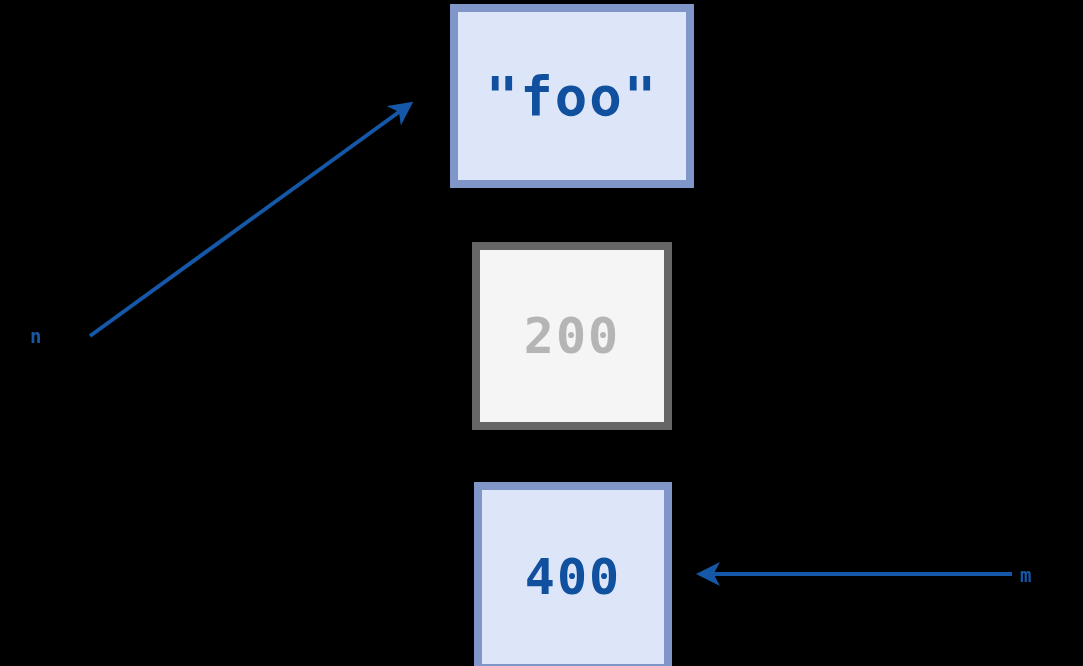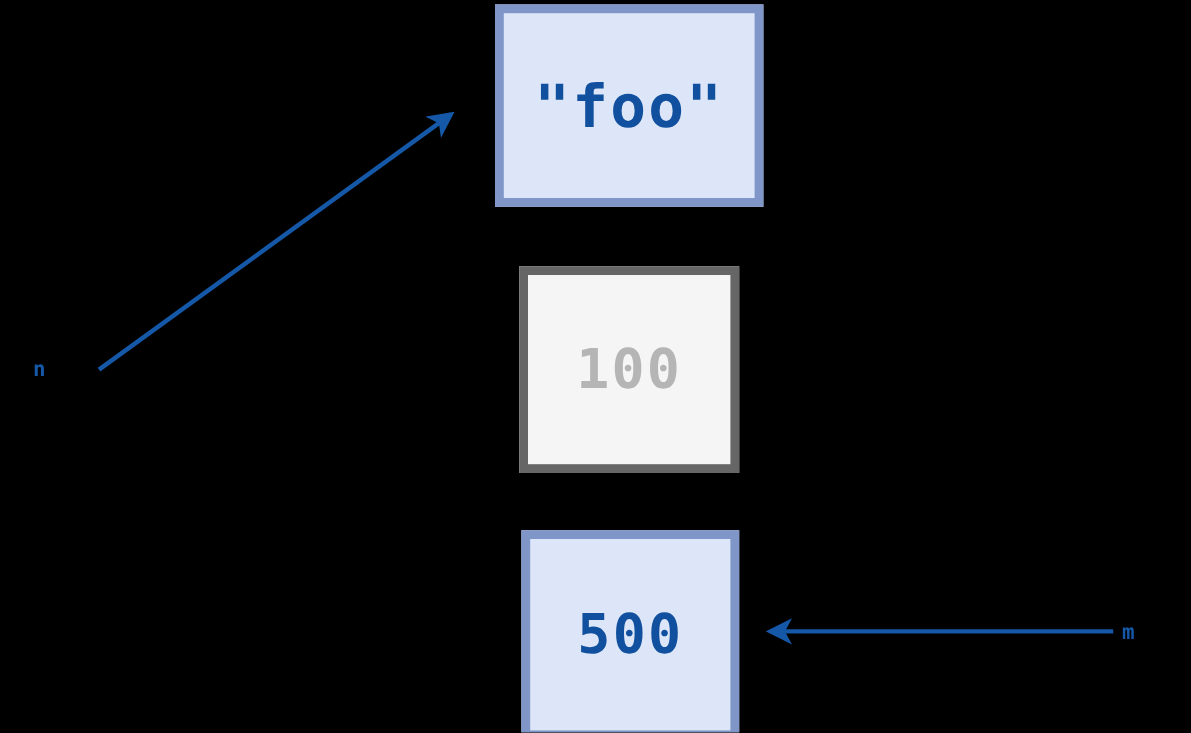--- a/index.html
+++ b/index.html
@@ -90,25 +90,25 @@
 </head>
 <body>
 
 <div id="canvas">
 
   <div class="box active" id="box-foo">
     <span>"foo"</span>
   </div>
 
   <div class="box dimmed" id="box-300">
-    <span>100</span>
+    <span>200</span>
   </div>
 
   <div class="box active" id="box-400">
-    <span>500</span>
+    <span>400</span>
   </div>
 
   <div class="var-label" id="label-left">n</div>
 
   <div class="var-label" id="label-right">m</div>
 
   <svg id="arrows" viewBox="0 0 1083 666">
     <defs>
       <marker id="head-ur" markerWidth="6" markerHeight="6" refX="5" refY="3" orient="auto" markerUnits="strokeWidth">
         <path d="M0,0 L6,3 L0,6 L1.6,3 Z" fill="#1558a8"></path>

